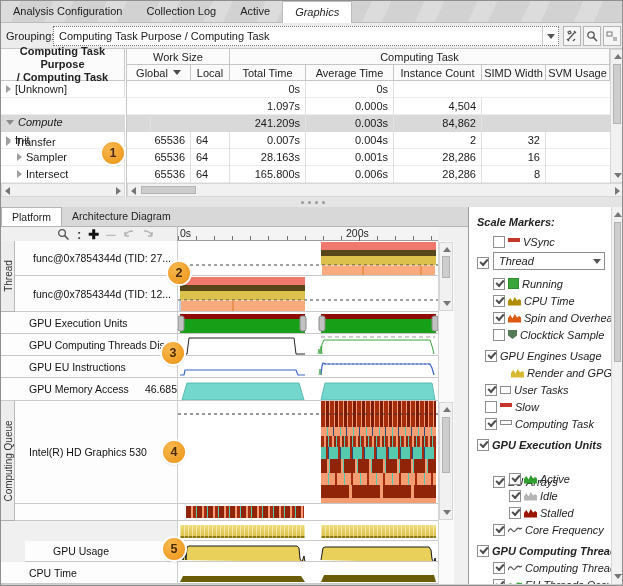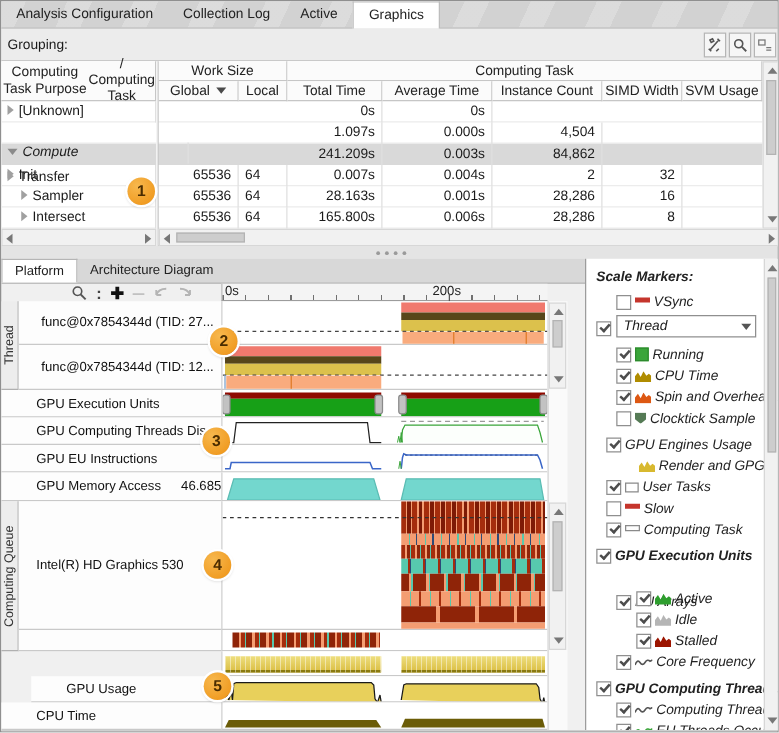--- a/index.html
+++ b/index.html
@@ -6,21 +6,21 @@
   *{box-sizing:border-box;}
   .app{position:relative;width:623px;height:586px;font-family:"Liberation Sans",sans-serif;
        font-size:11px;color:#1a1a1a;background:#f0f0f0;border:1px solid #8f8f8f;overflow:hidden;}
   .abs{position:absolute;}
 
   
   .tabbar{left:0;top:0;width:623px;height:22px;background:#d2d2d2;
           background-image:repeating-linear-gradient(115deg,rgba(255,255,255,.22) 0 18px,rgba(255,255,255,0) 18px 48px);
           border-bottom:1px solid #bdbdbd;display:flex;align-items:stretch;}
   .tab{padding:4px 12px 3px 12px;color:#222;cursor:default;}
-  .tab.active{background:#fff;border:1px solid #bdbdbd;border-bottom:none;margin-bottom:-1px;}
+  .tab.active{background:#fff;border:1px solid #bdbdbd;border-bottom:none;margin-bottom:-1px;font-style:italic;}
 
   
   .grouprow{left:0;top:22px;width:623px;height:26px;background:#ececec;border-bottom:1px solid #c9c9c9;}
   .glabel{position:absolute;left:5px;top:7px;}
   .combo{position:absolute;left:52px;top:3px;width:506px;height:20px;background:#fff;
          border:1px dotted #7a7a7a;display:flex;align-items:center;}
   .combo .val{flex:1;padding:0 5px;white-space:nowrap;overflow:hidden;}
   .combo .chev{width:16px;height:18px;border-left:1px solid #cfcfcf;display:flex;align-items:center;justify-content:center;}
   .chev-glyph{width:0;height:0;border-left:4px solid transparent;border-right:4px solid transparent;border-top:5px solid #555;}
   .gbtn{position:absolute;top:3px;width:18px;height:20px;background:#f6f6f6;border:1px solid #b5b5b5;
@@ -110,20 +110,26 @@
 
   <div class="abs tabbar">
     <div class="tab">Analysis Configuration</div>
     <div class="tab">Collection Log</div>
     <div class="tab">Active</div>
     <div class="tab active">Graphics</div>
   </div>
 
   <div class="abs grouprow">
     <span class="glabel">Grouping:</span>
+    <div class="combo">
+      <span class="val">Computing Task Purpose / Computing Task</span>
+      <span class="chev">
+          <span class="chev-glyph"></span>
+        </span>
+    </div>
     <div class="gbtn" style="left:562px;">
       <svg width="12" height="12" viewBox="0 0 12 12">
         <path d="M2,10 L9,2 M8,1 l2,2 M1,9 l2,2 M9,9 l-2,2 M2,2 l2,-1 1,2 -2,1 z" stroke="#555" stroke-width="1.3" fill="none"></path>
       </svg>
     </div>
     <div class="gbtn" style="left:582px;">
       <svg width="12" height="12" viewBox="0 0 12 12">
         <circle cx="5" cy="5" r="3.2" stroke="#555" stroke-width="1.3" fill="none"></circle>
         <line x1="7.5" y1="7.5" x2="11" y2="11" stroke="#555" stroke-width="1.5"></line>
       </svg>
@@ -131,21 +137,21 @@
     <div class="gbtn" style="left:602px;width:18px;">
       <svg width="12" height="12" viewBox="0 0 12 12">
         <rect x="1" y="2" width="5" height="4" stroke="#777" fill="none"></rect>
         <path d="M7,8 h4 M7,10 h4" stroke="#777"></path>
       </svg>
     </div>
   </div>
 
   <div class="abs grid">
 
-    <div class="hcell" style="left:0;top:0;width:124px;height:32px;line-height:13px;">
+    <div class="hcell" style="left:0;top:0;width:124px;height:32px;flex-direction:column;line-height:13px;font-weight:bold;">
       <span>Computing Task Purpose</span>
       <span>/ Computing Task</span>
     </div>
     <div class="hcell" style="left:126px;top:0;width:103px;height:16px;">Work Size</div>
     <div class="hcell" style="left:229px;top:0;width:380px;height:16px;">Computing Task</div>
     <div class="hcell" style="left:126px;top:16px;width:64px;height:16px;justify-content:center;">
       <span>Global</span>
         <span class="sort"></span>
     </div>
     <div class="hcell" style="left:190px;top:16px;width:39px;height:16px;">Local</div>

